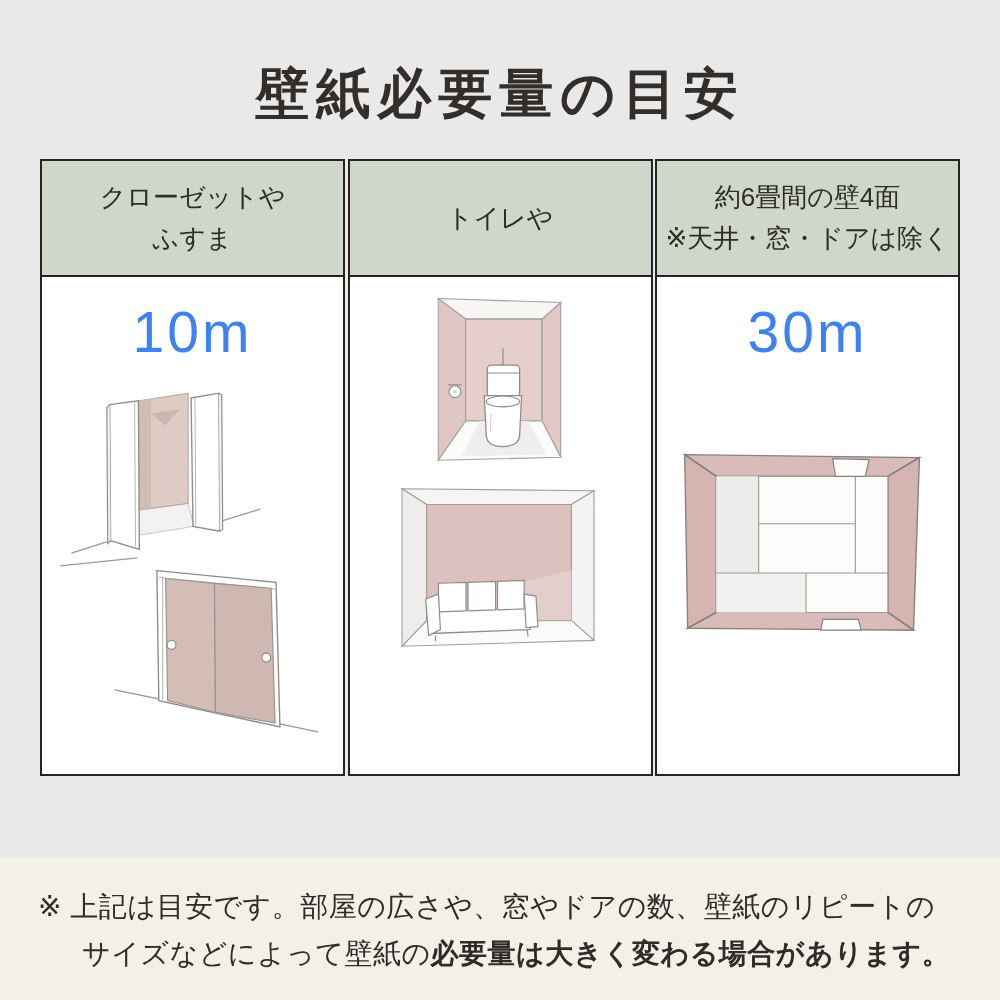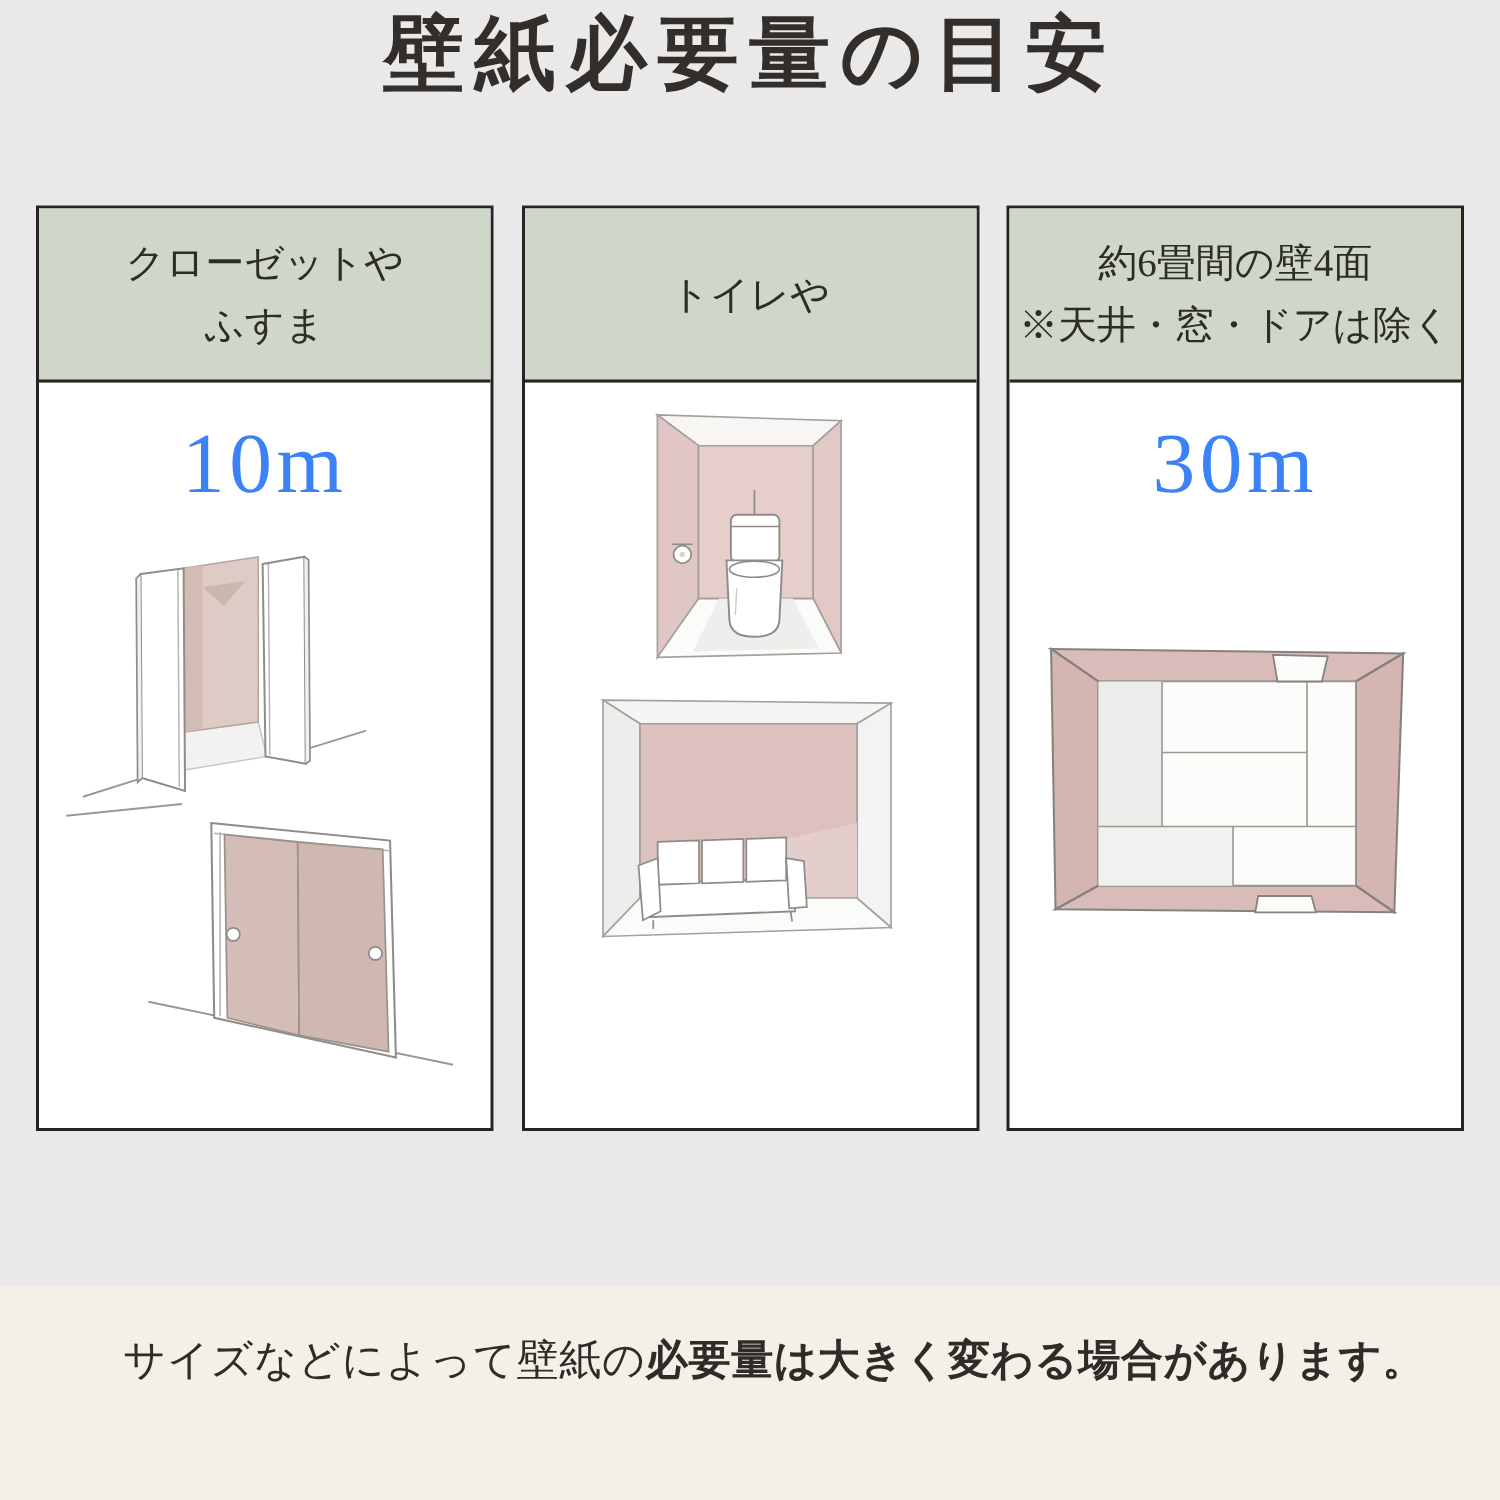--- a/index.html
+++ b/index.html
@@ -7,31 +7,31 @@
   body {
     font-family: "Liberation Sans", "DejaVu Sans", sans-serif;
     background: #e9e9e9;
     color: #332e2a;
     overflow: hidden;
     position: relative;
   }
   .top-section { height: 857px; background: #e9e9e9; }
   .page-title {
     text-align: center;
+    padding-top: 58px;
     font-size: 54px;
     font-weight: 700;
     letter-spacing: 7px;
     color: #332e2a;
   }
   .cards {
     display: flex;
     justify-content: space-between;
-    padding: 0 24px;
-    margin-top: 64px;
-    font-family: Liberation Serif, serif;
+    padding: 0 40px;
+    margin-top: 28px;
   }
   .card {
     width: 305px;
     height: 617px;
     background: #ffffff;
     border: 2px solid #262320;
     display: flex;
     flex-direction: column;
   }
   .card-header {
@@ -216,14 +216,15 @@
 
           <polygon points="160,207 196,207 199,218 158,218" fill="#fcfcfb" stroke="#86827d" stroke-width="1.2"></polygon>
         </svg>
       </div>
     </div>
 
   </div>
 </div>
 
 <div class="footer">
+  <div class="line1">※ 上記は目安です。部屋の広さや、窓やドアの数、壁紙のリピートの</div>
   <div class="line2"><span>サイズなどによって壁紙の</span><b>必要量は大きく変わる場合があります。</b></div>
 </div>
 
 </body></html>

